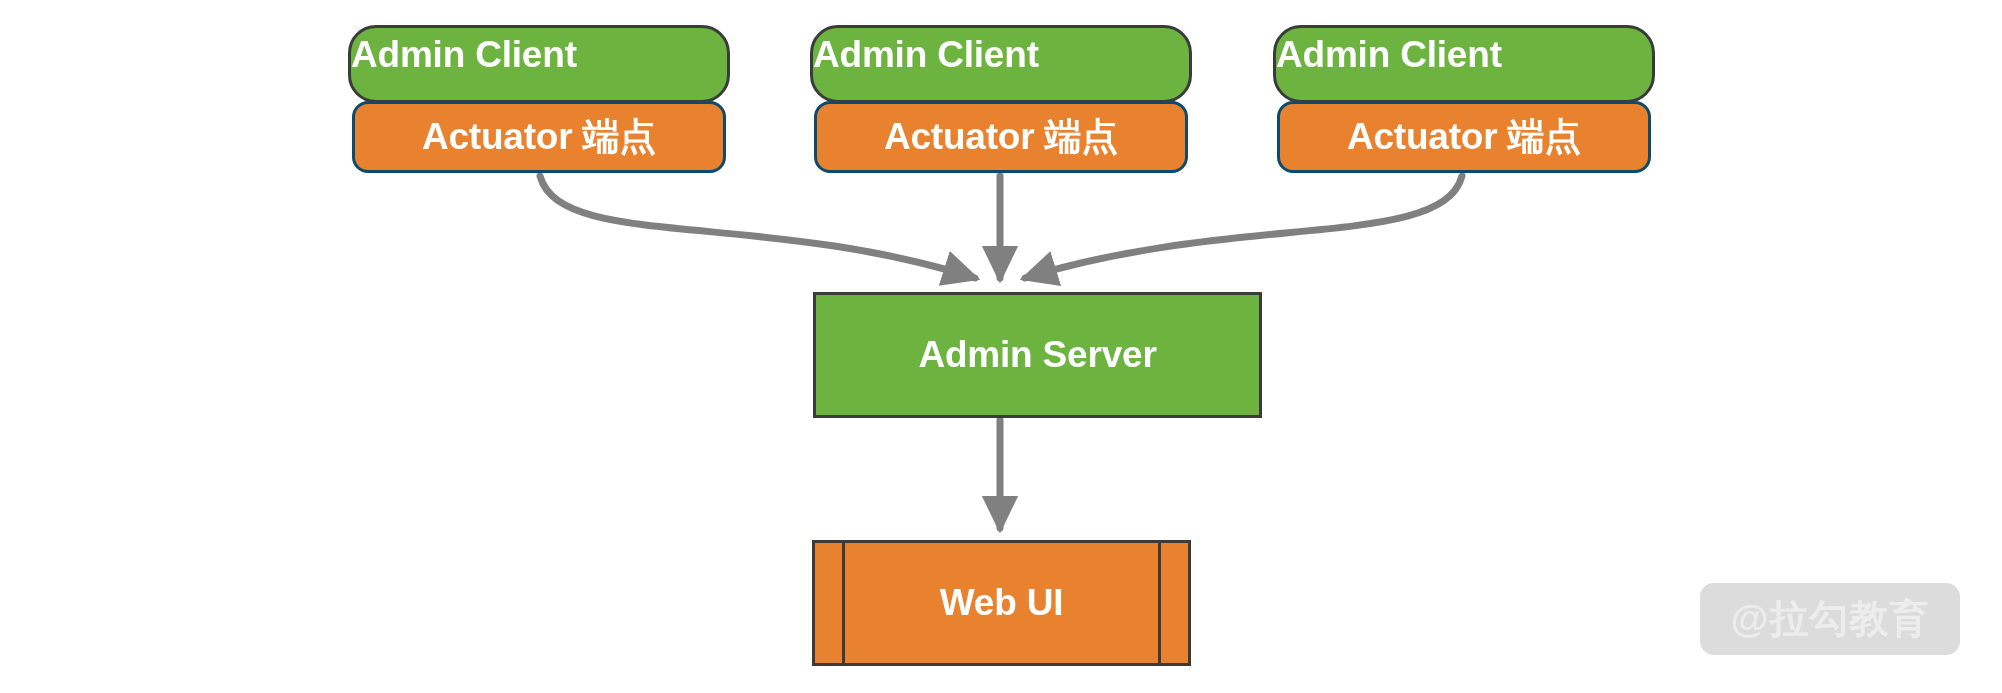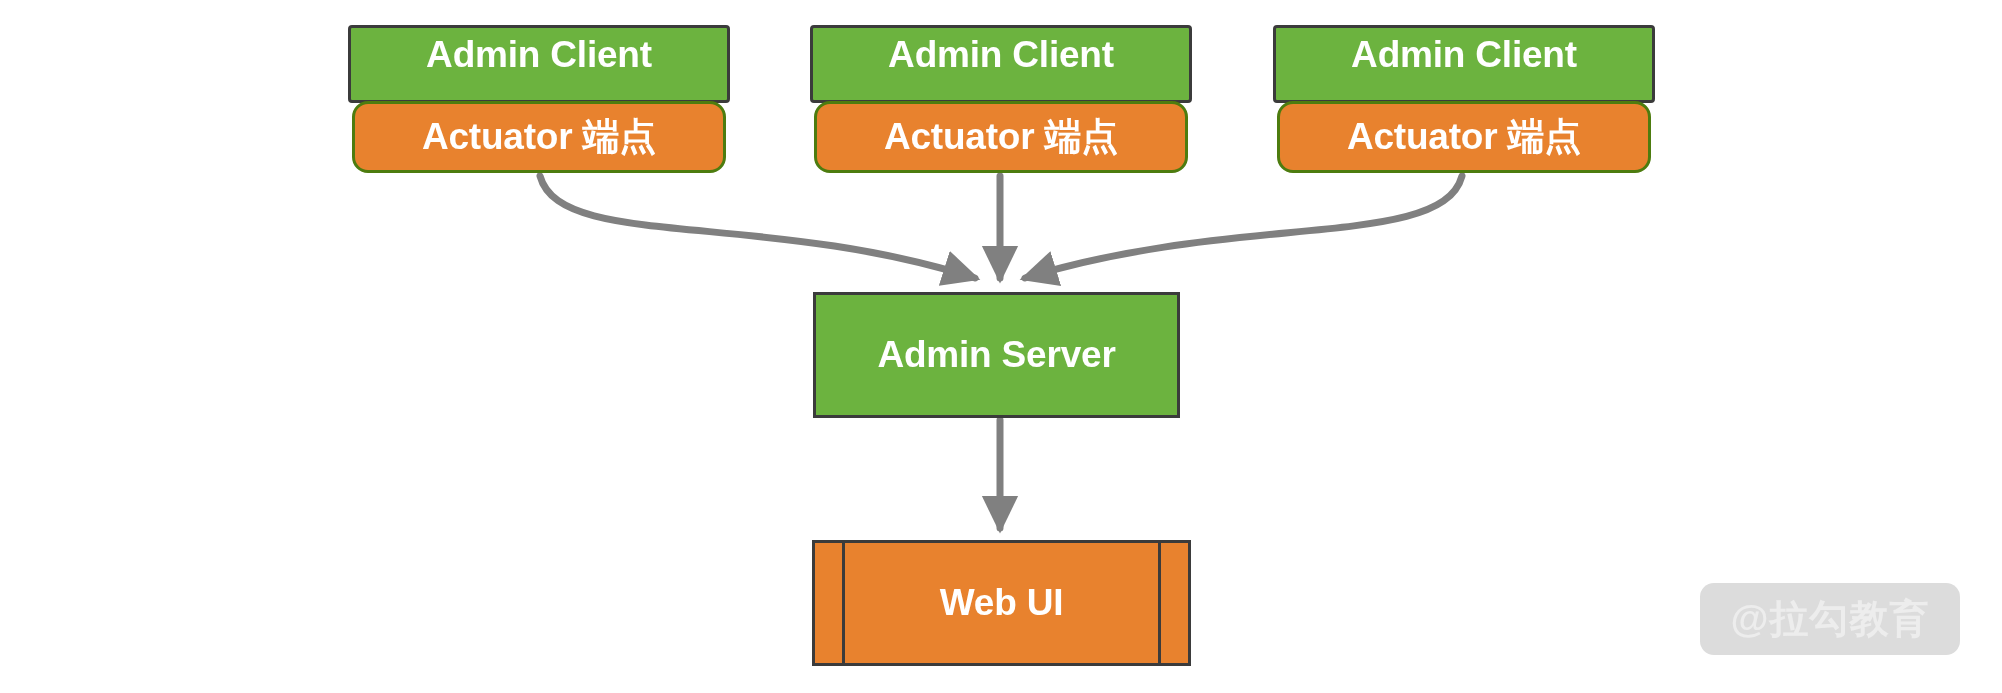--- a/index.html
+++ b/index.html
@@ -34,35 +34,34 @@
   }
   .client-top {
     position: absolute;
     left: 0;
     top: 0;
     width: 382px;
     height: 78px;
     box-sizing: border-box;
     background: #6CB33F;
     border: 3px solid #3B3B3B;
-    border-radius: 4px;
+    border-radius: 28px;
     display: flex;
     align-items: flex-start;
-    justify-content: center;
     padding-top: 8px;
   }
   .client-bottom {
     position: absolute;
     left: 4px;
     top: 76px;
     width: 374px;
     height: 72px;
     box-sizing: border-box;
     background: #E8822E;
-    border: 3px solid #4d7c0f;
+    border: 3px solid #0c4a6e;
     border-radius: 16px;
     display: flex;
     align-items: center;
     justify-content: center;
   }
   .node-label {
     color: #ffffff;
     font-size: 37px;
     font-weight: bold;
     line-height: 1.05;
@@ -159,21 +158,21 @@
 
   <div class="client-node" style="left:1273px; top:25px;">
     <div class="client-top">
       <span class="node-label">Admin Client</span>
     </div>
     <div class="client-bottom">
       <span class="node-label">Actuator 端点</span>
     </div>
   </div>
 
-  <div class="server-node" style="left:813px; top:292px; width:367px; height:126px;">
+  <div class="server-node" style="left:813px; top:292px; width:449px; height:126px;">
     <span class="node-label">Admin Server</span>
   </div>
 
   <div class="webui-node" style="left:812px; top:540px; width:379px; height:126px;justify-content:center;">
     <div class="webui-rule left"></div>
     <div class="webui-rule right"></div>
     <span class="node-label">Web UI</span>
   </div>
 
   <div class="watermark" style="left:1700px; top:583px; width:260px; height:72px;">

